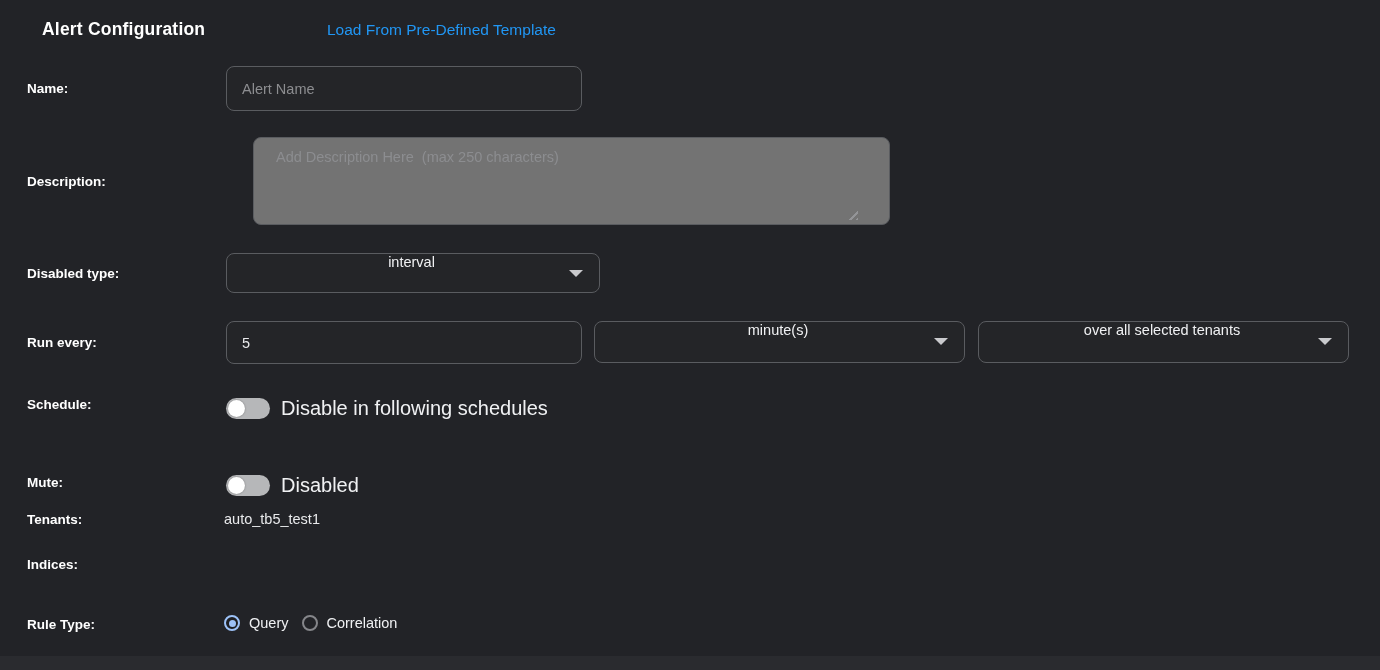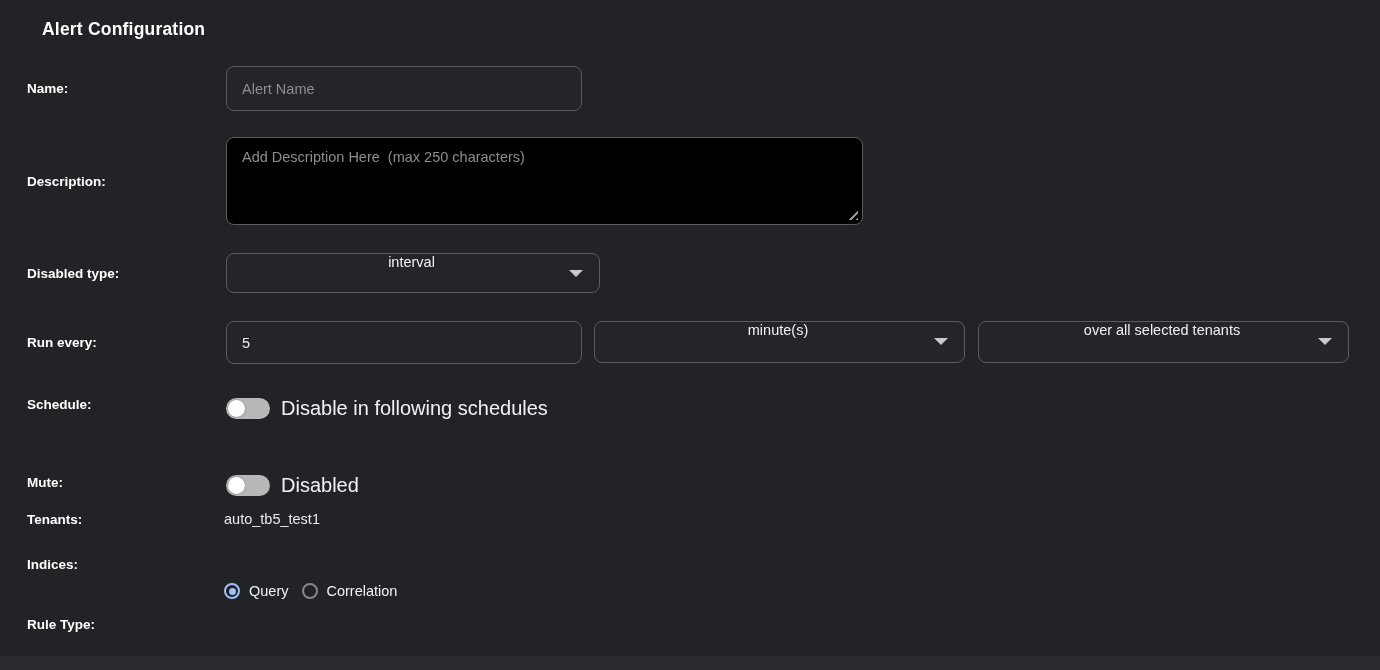--- a/index.html
+++ b/index.html
@@ -24,23 +24,23 @@
   .tbox{
     position:absolute;box-sizing:border-box;
     background:#242528;border:1px solid #5a5c60;border-radius:8px;
     color:#e9eaec;font-size:14.5px;font-family:inherit;
     padding:12px 15px;outline:none;
   }
   .tbox::placeholder,textarea::placeholder{color:#8c8d90;opacity:1;}
   .tarea-wrap{position:absolute;}
   .tarea{
     box-sizing:border-box;width:100%;height:100%;
-    background:#000000;border:1px solid #5a5c60;border-radius:8px;
+    background:#737373;border:1px solid #5a5c60;border-radius:8px;
     color:#e9eaec;font-size:14.5px;font-family:inherit;
-    padding:11px 15px;outline:none;resize:none;display:block;
+    padding:11px 22px;outline:none;resize:none;display:block;margin-left:27px;
   }
   .grip{
     position:absolute;right:5px;bottom:5px;width:10px;height:10px;
     background:repeating-linear-gradient(135deg,transparent 0 3px,#939497 3px 4.6px);
     clip-path:polygon(100% 0,100% 100%,0 100%);
     pointer-events:none;
   }
   .dropdown{
     position:absolute;box-sizing:border-box;
     background:#242528;border:1px solid #5a5c60;border-radius:8px;
@@ -60,21 +60,21 @@
     position:absolute;left:2px;top:2px;width:17px;height:17px;border-radius:50%;
     background:#ffffff;box-shadow:0 0 2px rgba(0,0,0,.35);
   }
   .toggle-label{
     position:absolute;color:#f0f1f3;font-size:20px;line-height:17px;
   }
   .static-value{
     position:absolute;color:#e9eaec;font-size:14.5px;line-height:17px;
   }
   .radio-group{
-    position:absolute;left:224px;top:583px;
+    position:absolute;left:224px;top:615px;
     display:flex;align-items:center;
   }
   .radio{
     box-sizing:border-box;width:16px;height:16px;border-radius:50%;
     position:relative;cursor:pointer;flex:0 0 auto;
   }
   .radio.selected{border:2px solid #9dc2f8;background:#1e1f23;}
   .radio.selected .dot{
     position:absolute;left:2.5px;top:2.5px;width:7px;height:7px;border-radius:50%;
     background:#9dc2f8;
@@ -87,20 +87,21 @@
   .bottom-band{
     position:absolute;left:0;top:656px;width:1380px;height:14px;background:#2a2b2f;
   }
 </style>
 </head>
 <body>
 
 <div id="canvas">
 
   <div class="title">Alert Configuration</div>
+  <div class="tpl-link">Load From Pre-Defined Template</div>
 
   <div class="flabel" style="top:80px">Name:</div>
   <div class="flabel" style="top:173px">Description:</div>
   <div class="flabel" style="top:265px">Disabled type:</div>
   <div class="flabel" style="top:334px">Run every:</div>
   <div class="flabel" style="top:396px">Schedule:</div>
   <div class="flabel" style="top:474px">Mute:</div>
   <div class="flabel" style="top:511px">Tenants:</div>
   <div class="flabel" style="top:556px">Indices:</div>
   <div class="flabel" style="top:616px">Rule Type:</div>

